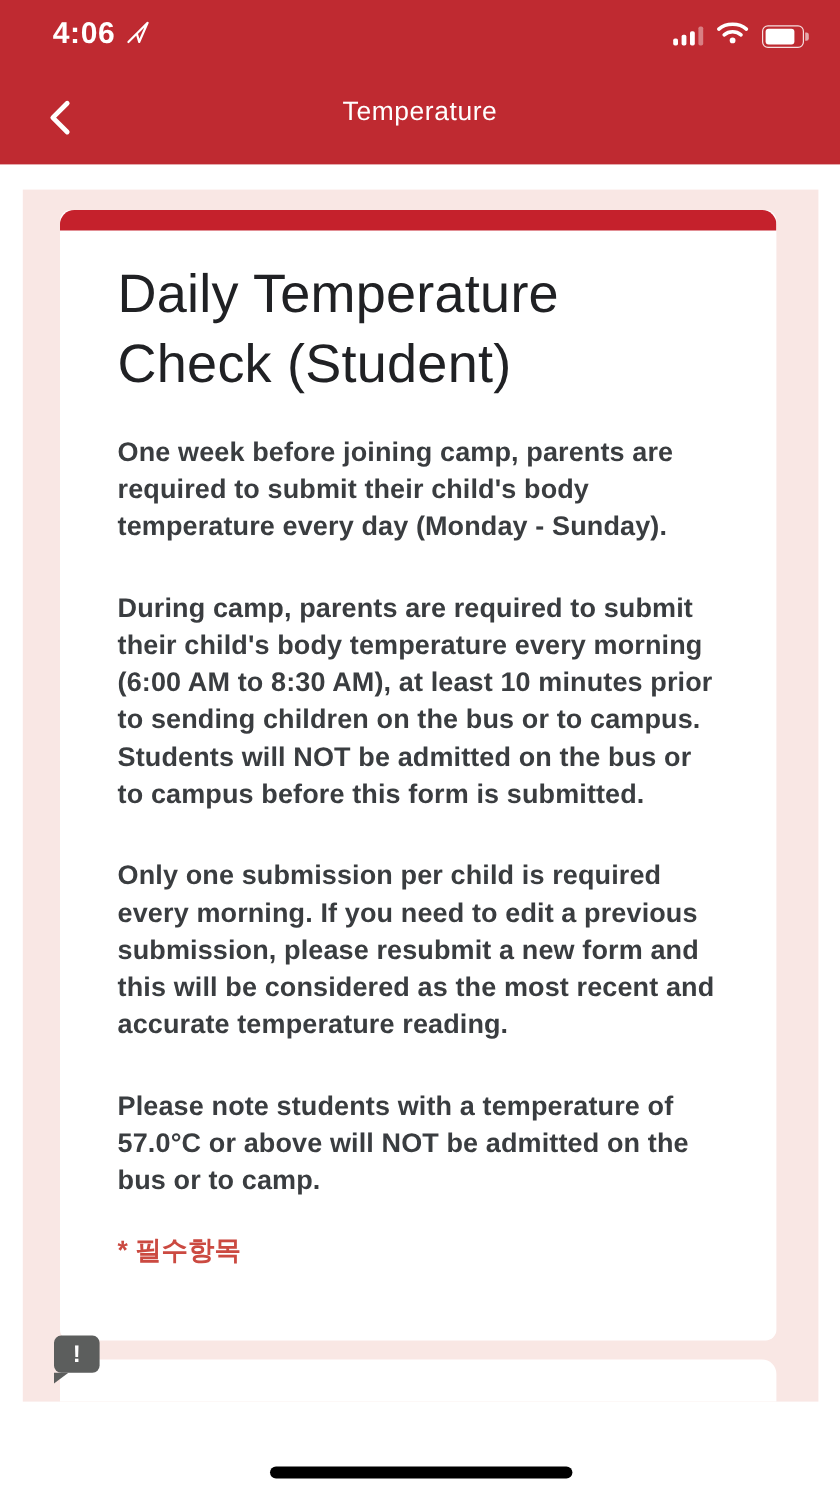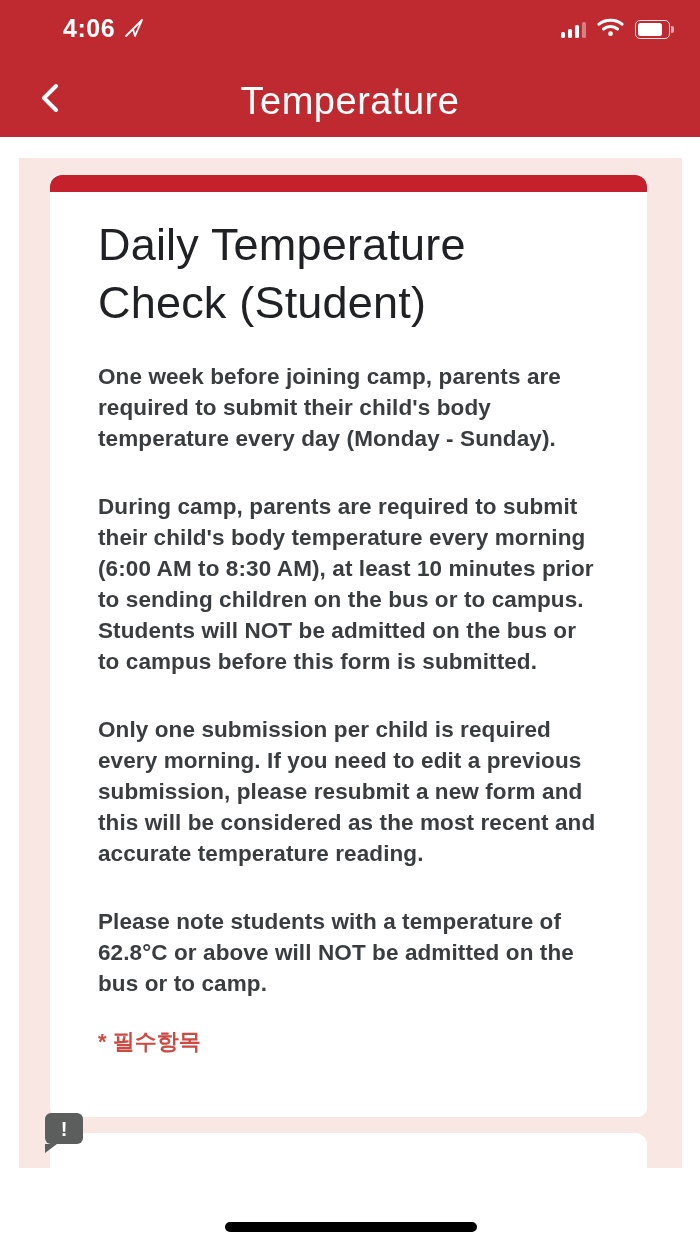--- a/index.html
+++ b/index.html
@@ -14,21 +14,21 @@
 
   
   .app-header {
     position: absolute; left: 0; top: 0; width: 700px; height: 137px;
     background: #bf2a31;
   }
   .status-bar {
     position: absolute; left: 0; top: 14px; width: 100%; height: 40px;
   }
   .status-left {
-    position: absolute; left: 44px; top: 0; display: flex; align-items: center; gap: 8px; margin-left: 19px;
+    position: absolute; left: 44px; top: 0; display: flex; align-items: center; gap: 8px;
   }
   .status-time {
     color: #ffffff; font-size: 25px; font-weight: 700; letter-spacing: 0.5px;
   }
   .loc-icon { display: inline-block; margin-top: 2px; }
   .status-right {
     position: absolute; right: 26px; top: 4px; display: flex; align-items: center; gap: 11px;
   }
   .cell-bars { display: flex; align-items: flex-end; gap: 2.5px; height: 16px; }
   .cell-bars span { width: 4.5px; background: #ffffff; border-radius: 1.5px; display: block; }
@@ -51,21 +51,21 @@
   }
 
   .nav-bar { position: absolute; left: 0; top: 66px; width: 100%; height: 60px; }
   .back-btn {
     position: absolute; left: 30px; top: 12px; width: 40px; height: 40px;
     display: flex; align-items: center; justify-content: center; cursor: pointer;
     background: none; border: none;
   }
   .nav-title {
     position: absolute; left: 0; top: 14px; width: 100%;
-    text-align: center; color: #ffffff; font-size: 38px; font-weight: 400;
+    text-align: center; color: #ffffff; font-size: 22px; font-weight: 400;
     letter-spacing: 0.5px;
   }
 
   
   .form-bg {
     position: absolute; left: 19px; top: 158px; width: 663px; height: 1010px;
     background: #f9e7e4;
   }
   .form-card {
     position: absolute; left: 31px; top: 17px; width: 597px; height: 942px;
@@ -168,21 +168,21 @@
   <div class="form-bg">
 
     <div class="form-card">
       <div class="card-accent"></div>
       <div class="card-body">
         <div class="form-title">Daily Temperature Check (Student)</div>
         <div class="form-desc">
           <p>One week before joining camp, parents are required to submit their child's body temperature every day (Monday - Sunday).</p>
           <p>During camp, parents are required to submit their child's body temperature every morning (6:00 AM to 8:30 AM), at least 10 minutes prior to sending children on the bus or to campus. Students will NOT be admitted on the bus or to campus before this form is submitted.</p>
           <p>Only one submission per child is required every morning. If you need to edit a previous submission, please resubmit a new form and this will be considered as the most recent and accurate temperature reading.</p>
-          <p>Please note students with a temperature of 62.8°C or above will NOT be admitted on the bus or to camp.</p>
+          <p>Please note students with a temperature of 57.0°C or above will NOT be admitted on the bus or to camp.</p>
         </div>
         <div class="required-note" style="color:#cb4a41;font-weight:bold;">* 필수항목</div>
       </div>
     </div>
 
     <div class="next-card"></div>
   </div>
 
   <div class="comment-badge">
     <span class="excl">!</span>

